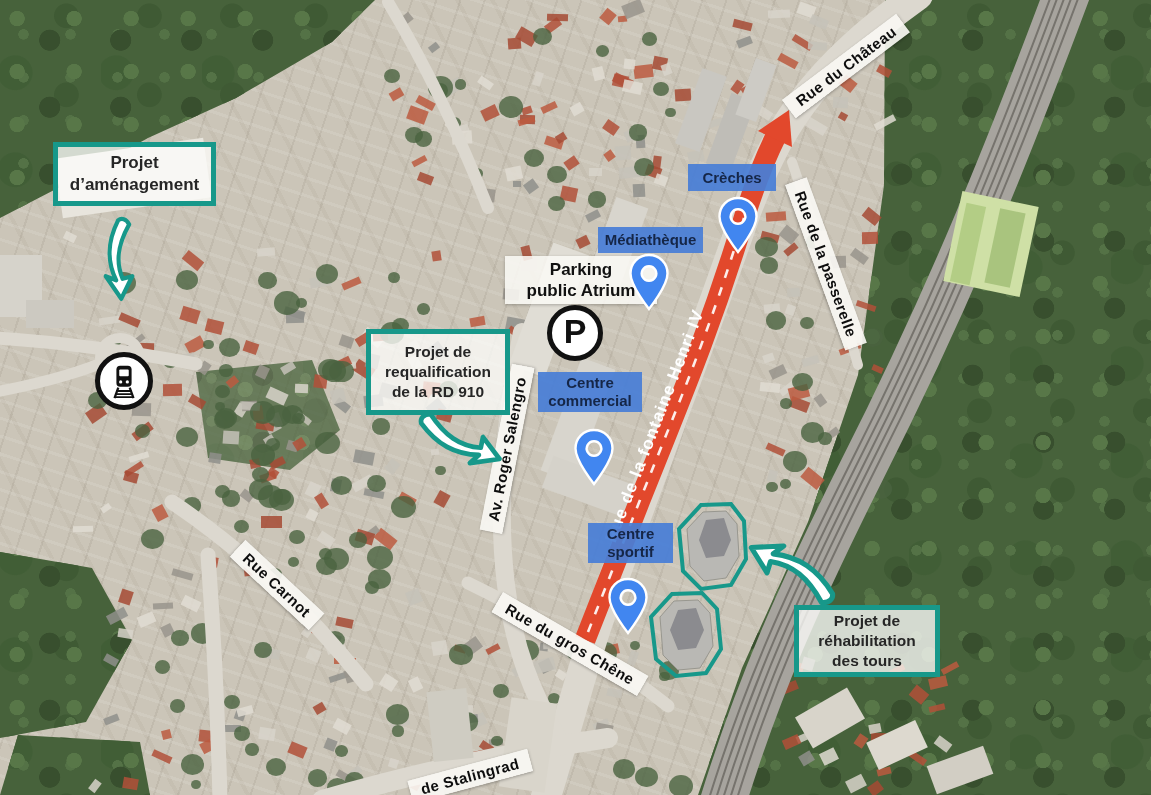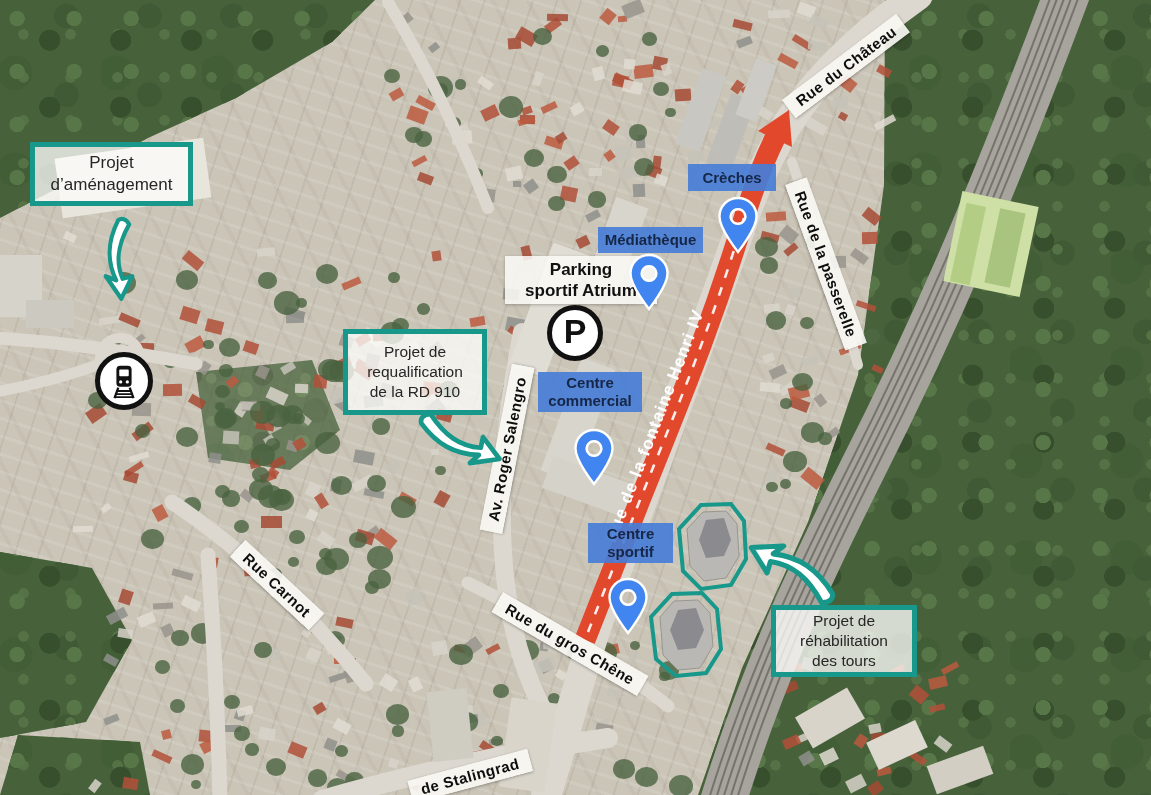--- a/index.html
+++ b/index.html
@@ -32,23 +32,23 @@
   .forest.bottomleft{clip-path:polygon(0 552px,92px 568px,132px 640px,86px 722px,0 738px);}
   .forest.bottomcorner{clip-path:polygon(18px 735px,140px 742px,150px 795px,0 795px);}
   .forest.midpark{clip-path:polygon(196px 372px,312px 360px,340px 430px,290px 470px,208px 458px);opacity:.75;}
   svg.layer{position:absolute;left:0;top:0;}
   
   .project-box{
     position:absolute;box-sizing:border-box;
     border:5px solid var(--project_border,#17988a);
     background:rgba(252,252,250,.78);
     color:var(--project_text,#262626);
-    font-weight:normal;text-align:center;
+    font-weight:bold;text-align:center;
     display:flex;align-items:center;justify-content:center;
-    white-space:pre-line;line-height:1.3;
+    white-space:pre-line;line-height:1.3;margin-left:23px;
   }
   .facility-label{
     position:absolute;box-sizing:border-box;
     background:var(--facility_bg,rgba(72,126,214,.93));
     color:var(--facility_text,#152647);
     font-weight:bold;text-align:center;
     display:flex;align-items:center;justify-content:center;
     white-space:pre-line;line-height:1.2;font-size:15px;
   }
   .white-label{
@@ -630,21 +630,21 @@
       <rect x="12" y="4" width="16" height="22" rx="4" fill="#111"></rect>
       <rect x="15" y="8" width="10" height="7" rx="1" fill="#fff"></rect>
       <circle cx="16.5" cy="21" r="1.7" fill="#fff"></circle>
       <circle cx="23.5" cy="21" r="1.7" fill="#fff"></circle>
       <path d="M14,27 L10,38 M26,27 L30,38" stroke="#111" stroke-width="2.4"></path>
       <path d="M12,30.5 L28,30.5 M11,33.8 L29,33.8 M10,37 L30,37" stroke="#111" stroke-width="2"></path>
     </svg>
   </div>
 
   <div class="white-label" style="left:505px;top:256px;width:152px;height:48px;font-size:17px;">Parking
-sportif Atrium</div>
+public Atrium</div>
   <div class="circle-marker" style="left:547px;top:305px;width:56px;height:56px;">
     <span class="pletter">P</span>
   </div>
 
   <div class="facility-label" style="left:688px;top:164px;width:88px;height:27px;">Crèches</div>
   <div class="facility-label" style="left:598px;top:227px;width:105px;height:26px;">Médiathèque</div>
   <div class="facility-label" style="left:538px;top:372px;width:104px;height:40px;">Centre
 commercial</div>
   <div class="facility-label" style="left:588px;top:523px;width:85px;height:40px;">Centre
 sportif</div>

